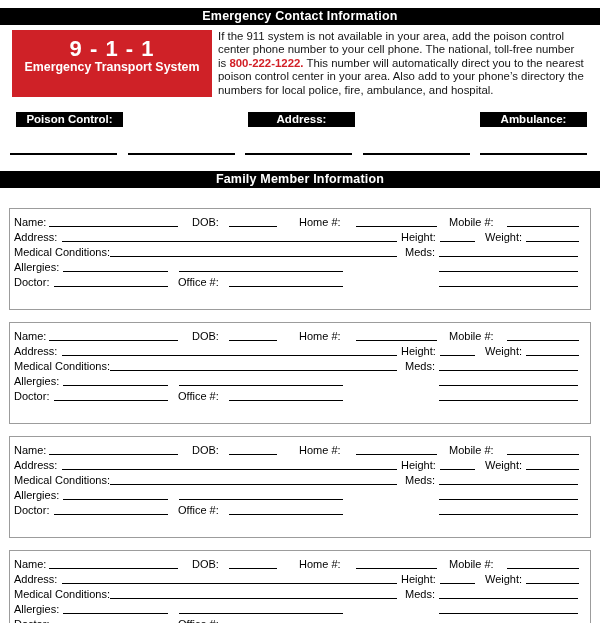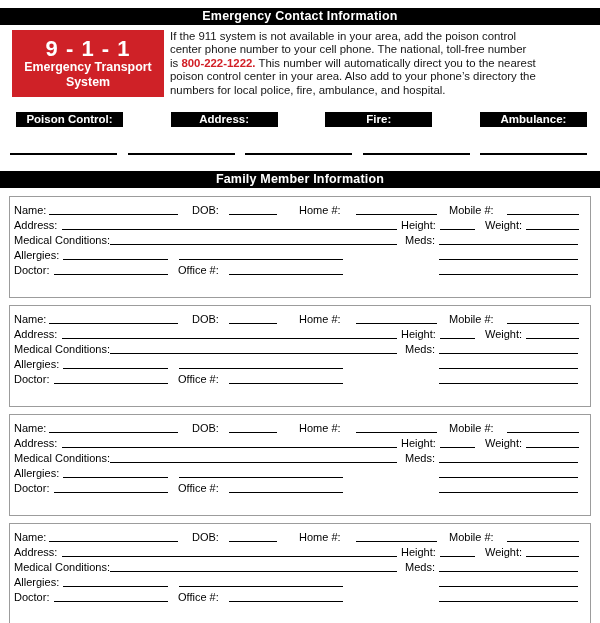--- a/index.html
+++ b/index.html
@@ -16,21 +16,21 @@
     color:var(--header-bar-text, #fff);
     height:17px; line-height:17px;
     text-align:center; font-weight:bold; font-size:12.5px; letter-spacing:.2px;
   }
   .bar-top { margin-top:8px; }
   .bar-family { margin-top:16px; }
 
   
   .intro { display:flex; align-items:flex-start; margin:5px 0 0 12px; height:68px; }
   .badge {
-    width:152px; height:67px; background:var(--badge-red, #cf2127);
+    width:200px; height:67px; background:var(--badge-red, #cf2127);
     color:#fff; text-align:center; flex:0 0 auto;
   }
   .badge-number { font-size:22px; font-weight:bold; letter-spacing:1px; padding-top:7px; line-height:23px; }
   .badge-pron   { font-size:12px;  font-weight:bold; line-height:15px; }
   .badge-sub    { font-size:12.4px; font-weight:bold; line-height:15px; }
   .intro-text {
     margin:0 0 0 6px; width:398px; font-size:11.4px; line-height:13.4px;
     white-space:pre-line; color:#151515;
   }
   .phone { color:var(--phone-red, #d22027); font-weight:bold; }
@@ -48,21 +48,21 @@
     display:flex; justify-content:space-between;
     margin:26px 13px 0 10px;
   }
   .contact-line { width:107px; height:0; border-top:2px solid #000; }
 
   
   .members { padding-top:8px; }
   .member {
     position:relative; height:100px;
     border:1.5px solid var(--block-border, #9c9c9c);
-    margin:0 9px 7px 9px; background:#fff;
+    margin:12px 9px 7px 9px; background:#fff;
   }
   .row { position:absolute; left:0; right:0; height:15px; }
   .r1{top:5px} .r2{top:20px} .r3{top:35px} .r4{top:50px} .r5{top:65px}
   .lbl {
     position:absolute; bottom:1px; font-size:11px; color:#000; white-space:nowrap;
   }
   .line {
     position:absolute; bottom:2px; height:0; border-bottom:1.4px solid #000;
   }
 </style>
@@ -83,21 +83,20 @@
     <p class="intro-text"><span>If the 911 system is not available in your area, add the poison control
 center phone number to your cell phone. The national, toll-free number
 is </span><span class="phone">800-222-1222.</span><span> This number will automatically direct you to the nearest
 poison control center in your area. Also add to your phone’s directory the
 numbers for local police, fire, ambulance, and hospital.</span></p>
   </div>
 
   <div class="contacts-row">
     <div class="contact-box"><span>Poison Control:</span></div>
     <div class="contact-box"><span>Address:</span></div>
-    <div class="contact-box"><span>Fire:</span></div>
     <div class="contact-box"><span>Ambulance:</span></div>
   </div>
 
   <div class="contacts-lines">
     <div class="contact-line"></div>
     <div class="contact-line"></div>
     <div class="contact-line"></div>
     <div class="contact-line"></div>
     <div class="contact-line"></div>
   </div>

